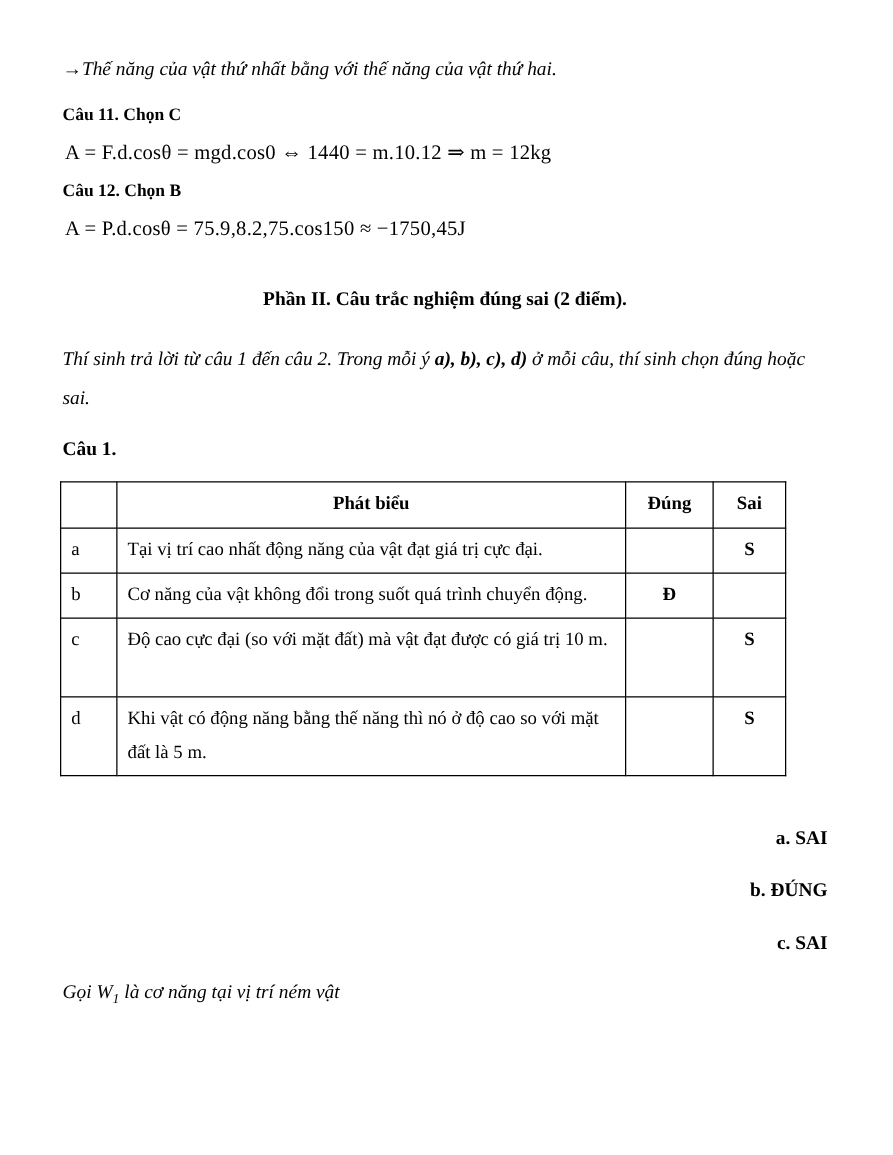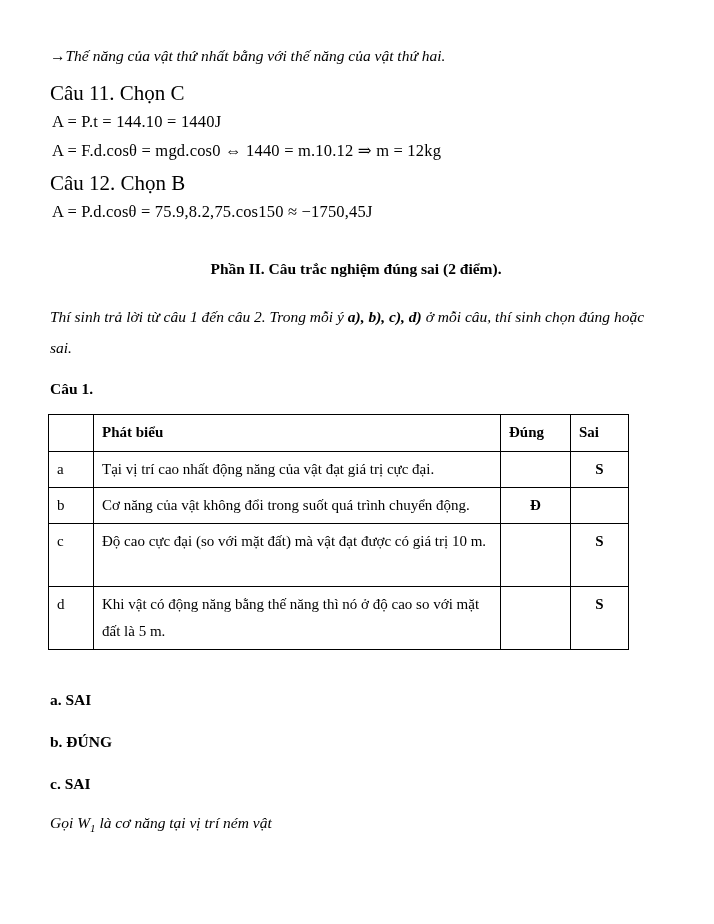--- a/index.html
+++ b/index.html
@@ -25,22 +25,22 @@
     font-style: italic;
     font-size: 15.5px;
     line-height: 20px;
     margin-bottom: 17px;
   }
   .conclusion .arrow {
     font-weight: bold;
     font-style: normal;
   }
   .qheading {
-    font-weight: normal;
-    font-size: 21px;
+    font-weight: bold;
+    font-size: 14px;
     line-height: 20px;
     margin-bottom: 9px;
   }
   .formula {
     font-size: 16.5px;
     line-height: 20px;
     margin: 0 0 9px 2px;
     letter-spacing: 0.2px;
   }
   .formula.last { margin-bottom: 12px; }
@@ -72,54 +72,54 @@
     width: 580px;
   }
   table.tf th, table.tf td {
     border: 1px solid #000000;
     font-size: 15px;
     vertical-align: top;
     padding: 4px 8px 3px 8px;
     line-height: 27px;
     overflow: hidden;
   }
-  table.tf th { font-weight: bold; text-align: left; height: 29px; }
+  table.tf th { font-weight: bold; text-align: center; height: 29px; }
   table.tf td.lbl { width: 28px; text-align: left; }
   table.tf td.stm { width: 390px; text-align: left; }
   table.tf td.mark { width: 53px; text-align: center; font-weight: bold; }
   table.tf col.c-lbl { width: 45px; }
   table.tf col.c-stm { width: 407px; }
   table.tf col.c-dung { width: 70px; }
   table.tf col.c-sai { width: 58px; }
   tr.single td { height: 28px; }
   tr.double td { height: 55px; }
   .ans-h {
     font-weight: bold;
     font-size: 15.5px;
     line-height: 20px;
     margin-top: 22px;
     margin-bottom: 19px;
+    text-align: right;
   }
   .ans-h.first { margin-top: 40px; }
   .ans-t {
     font-style: italic;
     font-size: 15.5px;
     line-height: 20px;
   }
   sub { font-size: 11px; }
 </style>
 </head>
 <body>
 
 <div class="page">
 
   <p class="conclusion"><span class="arrow">→</span><span>Thế năng của vật thứ nhất bằng với thế năng của vật thứ hai.</span></p>
 
   <p class="qheading">Câu 11. Chọn C</p>
-  <p class="formula">A = P.t = 144.10 = 1440J</p>
   <p class="formula last">A = F.d.cosθ = mgd.cos0 ⇔ 1440 = m.10.12 ⇒ m = 12kg</p>
 
   <p class="qheading">Câu 12. Chọn B</p>
   <p class="formula">A = P.d.cosθ = 75.9,8.2,75.cos150 ≈ −1750,45J</p>
 
   <p class="part-heading">Phần II. Câu trắc nghiệm đúng sai (2 điểm).</p>
 
   <p class="instruction"><span>Thí sinh trả lời từ câu 1 đến câu 2. Trong mỗi ý </span><span class="bi">a), b), c), d)</span><span> ở mỗi câu, thí sinh chọn đúng hoặc sai.</span></p>
 
   <p class="cau1">Câu 1.</p>

